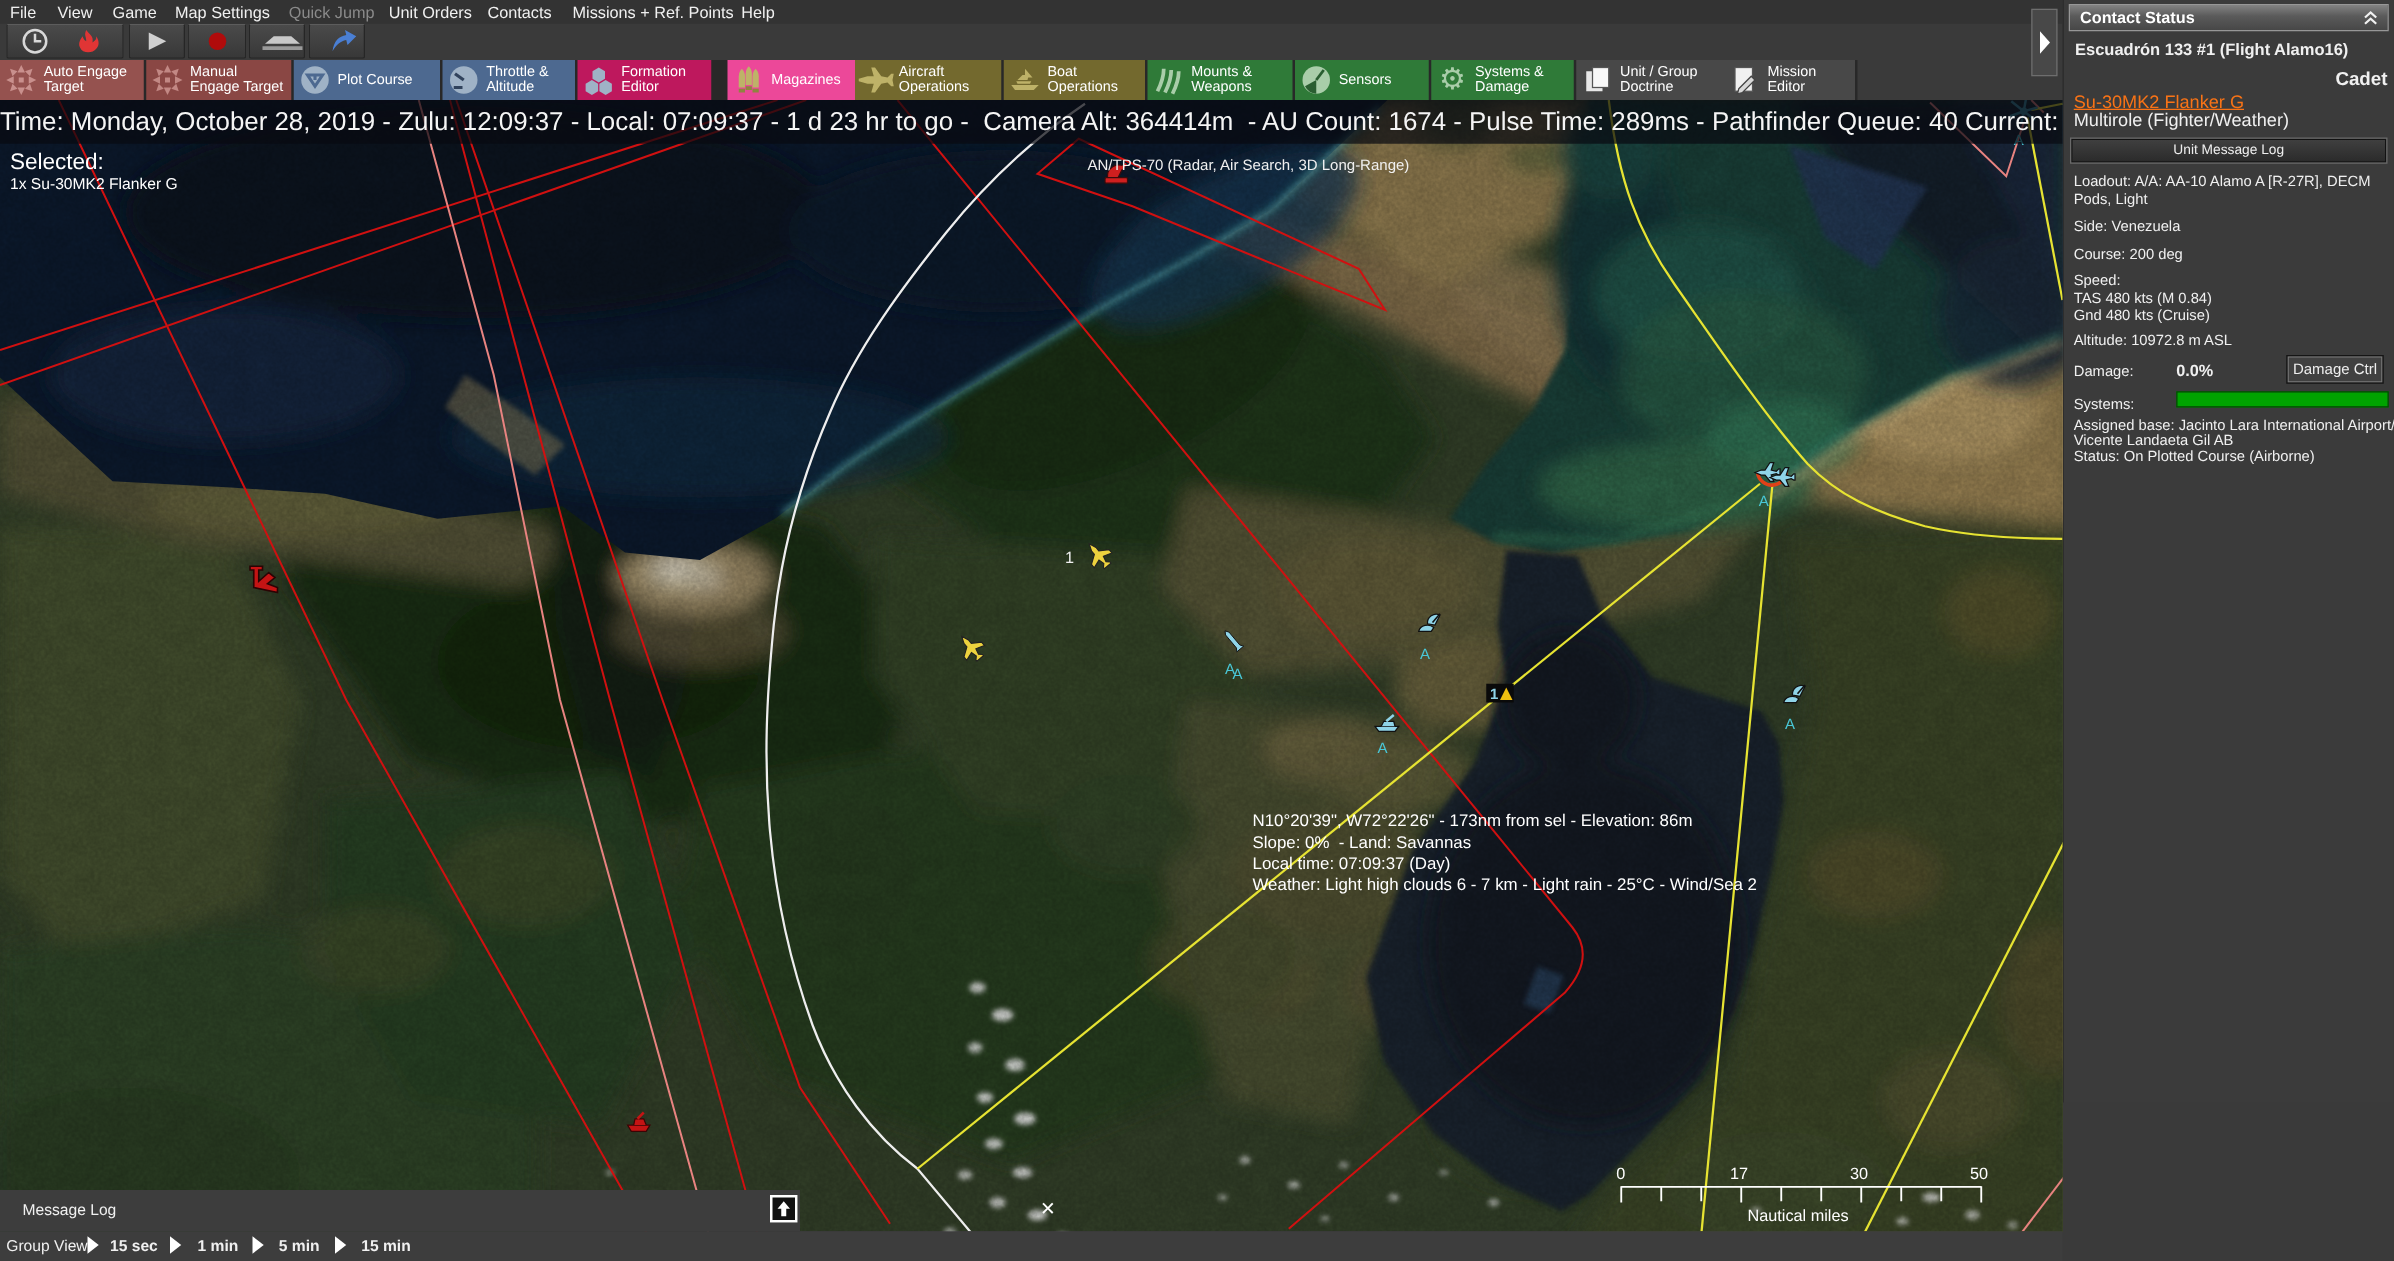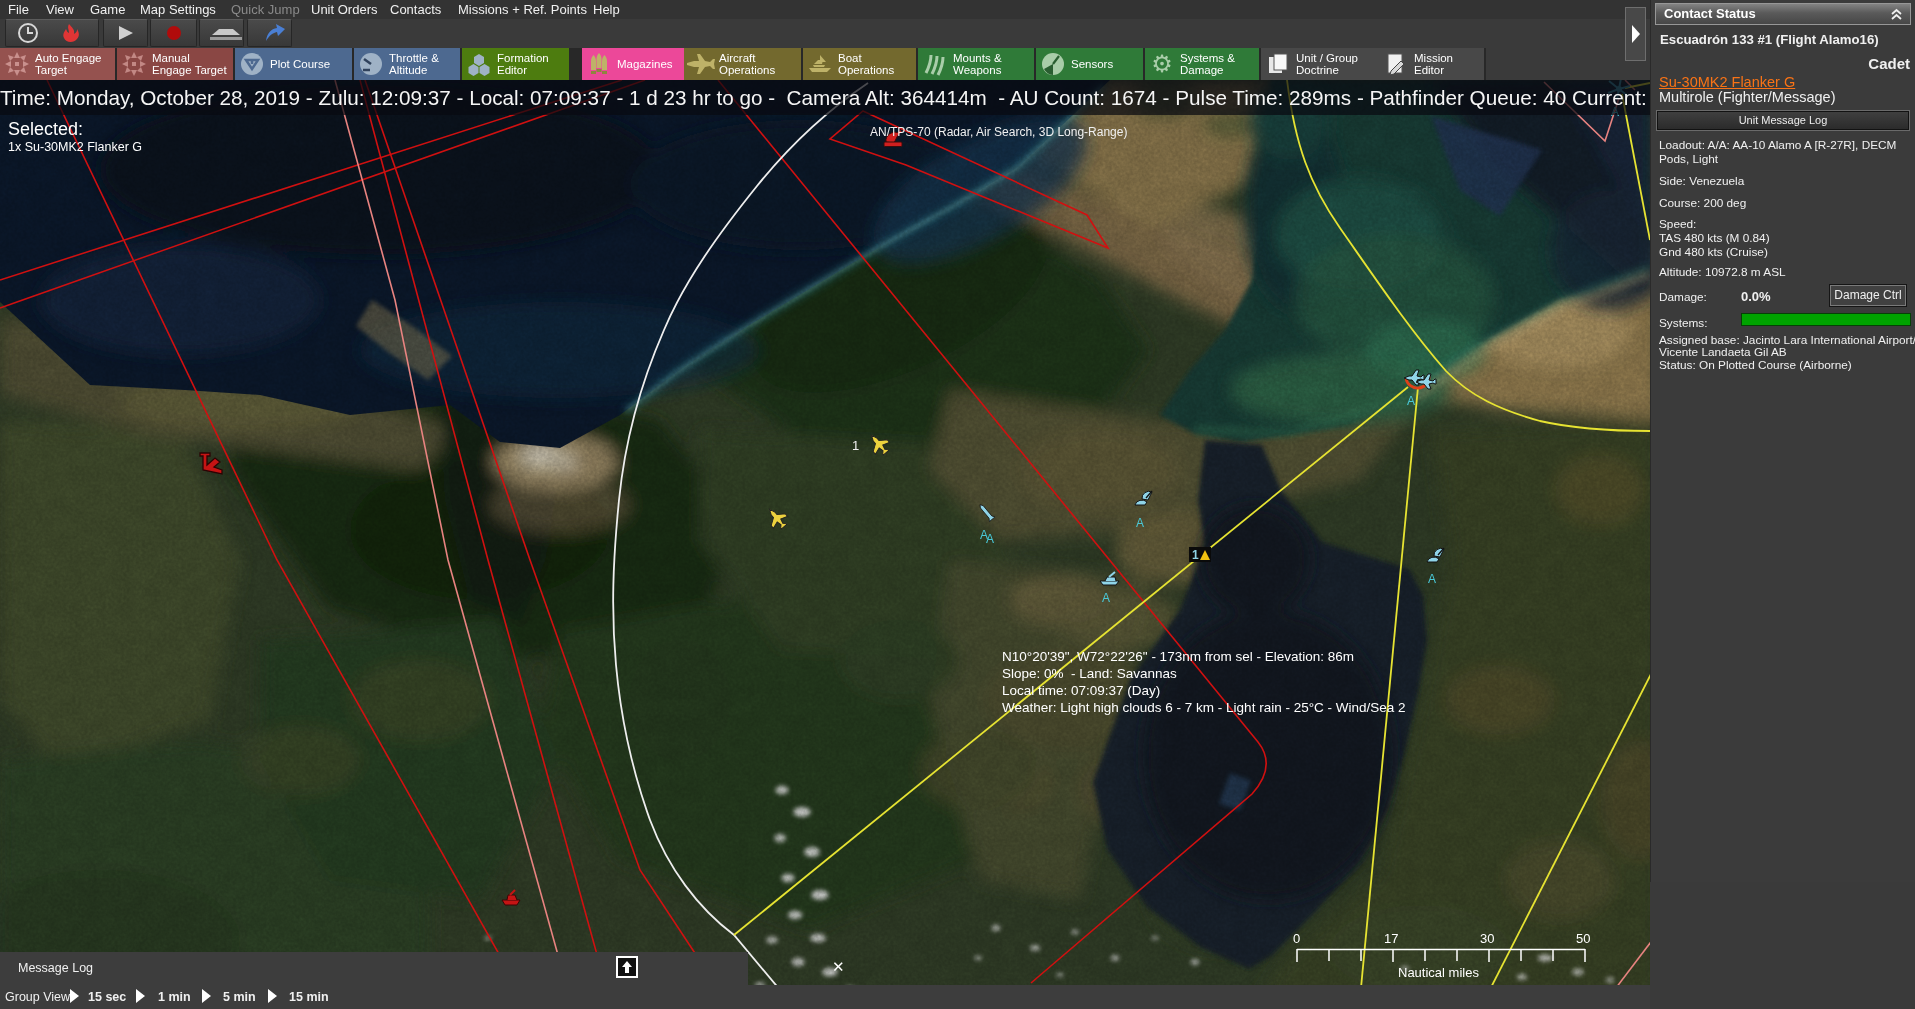--- a/index.html
+++ b/index.html
@@ -14,21 +14,21 @@
 .b3 .ic{flex:0 0 34px;display:flex;align-items:center;justify-content:center}
 .b3 .tx{padding-left:1px}
 
 #sidebar{left:1650px;top:0;width:265px;height:882px;background:#3b3b3b;border-left:1px solid #2a2a2a;color:#f2f2f2}
 #cshead{position:absolute;left:4px;right:4px;top:3px;height:22px;border:1px solid #979797;background:linear-gradient(#838383,#5a5a5a 45%,#474747);color:#fff;font-weight:bold;font-size:13px;line-height:20px;padding-left:8px}
 .sbt{position:absolute;font-size:11.8px;color:#f0f0f0}
 #uml{position:absolute;left:6px;right:6px;top:111px;height:19px;background:linear-gradient(#3f3f3f,#2b2b2b);border:1px solid #121212;outline:1px solid #6a6a6a;color:#eee;font-size:11px;text-align:center;line-height:17px}
 #dctl{position:absolute;left:179px;top:285px;width:76px;height:21px;background:#414141;border:1px solid #7a7a7a;outline:1px solid #151515;color:#eee;font-size:12px;text-align:center;line-height:19px}
 #sysbar{position:absolute;left:90px;top:313px;width:170px;height:13px;background:#00a300;border:1px solid #064006}
 
-#msgbar{left:0;top:952px;width:748px;height:33px;background:#3d3d3d;color:#f0f0f0;font-size:12.5px}
+#msgbar{left:0;top:952px;width:640px;height:33px;background:#3d3d3d;color:#f0f0f0;font-size:12.5px}
 #grpbar{left:0;top:985px;width:1650px;height:24px;background:#3d3d3d;color:#f0f0f0;font-size:12.5px}
 #grpbar span{position:absolute;top:5px}
 .tri{position:absolute;width:0;height:0;border-left:9px solid #fff;border-top:7px solid transparent;border-bottom:7px solid transparent;top:4px}
 
 #timebar{left:0;top:80px;width:1650px;height:35px;background:rgba(8,10,16,0.72);color:#f5f5f5;font-size:20.7px;line-height:35px;white-space:nowrap}
 #xtab{left:1625px;top:7px;width:21px;height:54px;background:#484848;border:1px solid #6e6e6e}
 </style></head>
 <body>
 <div id="root">
 
@@ -383,21 +383,21 @@
 <div class="b3" style="left:354px;width:106px;background:#4d6990">
   <div class="ic">
         <svg width="26" height="26" viewBox="0 0 26 26">
           <circle cx="13" cy="13" r="11" fill="#9fb2c6"></circle>
           <path d="M13 13 L6 8" stroke="#30425c" stroke-width="2.5"></path>
           <path d="M5 19 h7" stroke="#30425c" stroke-width="2.5"></path>
         </svg>
       </div>
   <div class="tx">Throttle &amp;<br>Altitude</div>
 </div>
-<div class="b3" style="left:462px;width:107px;background:#4d7c0f">
+<div class="b3" style="left:462px;width:107px;background:#be185d">
   <div class="ic">
         <svg width="26" height="26" viewBox="0 0 26 26">
           <g fill="#9fb2c6">
             <path d="M13 3 l5 3 v6 l-5 3 l-5 -3 V6 z"></path>
             <path d="M6.5 14 l5 3 v6 l-5 3 l-5 -3 v-6 z" transform="translate(1,-1)"></path>
             <path d="M19.5 14 l5 3 v6 l-5 3 l-5 -3 v-6 z" transform="translate(-1,-1)"></path>
           </g>
         </svg>
       </div>
   <div class="tx">Formation<br>Editor</div>
@@ -510,21 +510,21 @@
 <div class="abs" id="sidebar">
 <div id="cshead">Contact Status<svg style="position:absolute;right:7px;top:4px" width="13" height="13" viewBox="0 0 13 13">
           <g stroke="#f0f0f0" stroke-width="1.8" fill="none">
             <path d="M2 6 L6.5 2 L11 6"></path>
             <path d="M2 11 L6.5 7 L11 11"></path>
           </g>
         </svg></div>
 <div class="sbt" style="left:9px;top:32px;font-size:13.2px;font-weight:bold">Escuadrón 133 #1 (Flight Alamo16)</div>
 <div class="sbt" style="right:5px;top:55px;font-size:15px;font-weight:bold">Cadet</div>
 <div class="sbt" style="left:8px;top:74px;font-size:14.5px;color:#f97316;text-decoration:underline">Su-30MK2 Flanker G</div>
-<div class="sbt" style="left:8px;top:89px;font-size:14.5px">Multirole (Fighter/Message)</div>
+<div class="sbt" style="left:8px;top:89px;font-size:14.5px">Multirole (Fighter/Weather)</div>
 <div id="uml">Unit Message Log</div>
 <div class="sbt" style="left:8px;top:138px;width:248px">Loadout: A/A: AA-10 Alamo A [R-27R], DECM Pods, Light</div>
 <div class="sbt" style="left:8px;top:174px">Side: Venezuela</div>
 <div class="sbt" style="left:8px;top:196px">Course: 200 deg</div>
 <div class="sbt" style="left:8px;top:217px">Speed:<br>TAS 480 kts (M 0.84)<br>Gnd 480 kts (Cruise)</div>
 <div class="sbt" style="left:8px;top:265px">Altitude: 10972.8 m ASL</div>
 <div class="sbt" style="left:8px;top:290px">Damage:</div>
 <div class="sbt" style="left:90px;top:289px;font-weight:bold;font-size:13px">0.0%</div>
 <div id="dctl">Damage Ctrl</div>
 <div class="sbt" style="left:8px;top:316px">Systems:</div>

